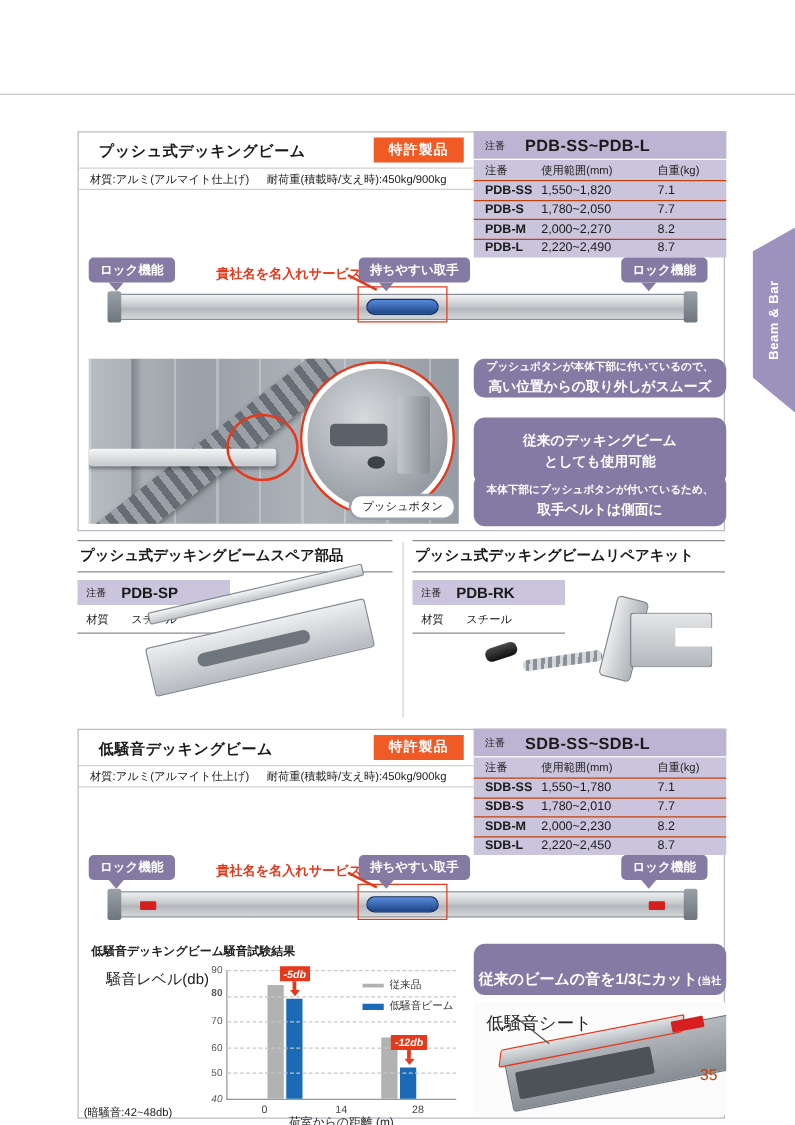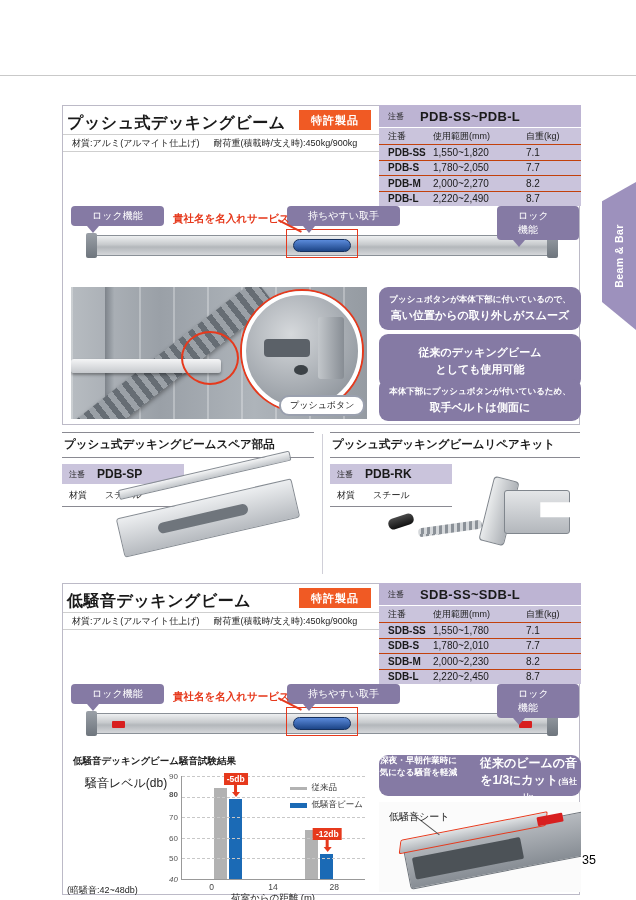--- a/index.html
+++ b/index.html
@@ -12,47 +12,47 @@
   .page{position:relative;width:636px;height:900px;background:#fff;overflow:hidden;
          font-family:"Liberation Sans", sans-serif;color:#1a1a1a;}
   .toprule{position:absolute;left:0;top:75px;width:636px;height:1px;background:#c9c9c9;}
 
   
   .sidetab{position:absolute;left:602px;top:182px;width:34px;height:148px;background:var(--tab);
            clip-path:polygon(100% 0,100% 100%,0 81%,0 13%);}
   .sidetab span{position:absolute;top:50%;left:50%;transform:translate(-50%,-50%) rotate(-90deg);
            color:#fff;font-size:10.5px;font-weight:bold;letter-spacing:.4px;white-space:nowrap;}
 
-  .pagenum{position:absolute;left:560px;top:853px;width:36px;text-align:right;font-size:12.5px;color:#000000;}
+  .pagenum{position:absolute;left:560px;top:853px;width:36px;text-align:left;font-size:12.5px;color:#c2410c;}
 
   
   .secbox{position:absolute;left:62px;width:518px;background:#fff;border:1px solid var(--boxborder);}
   .s1{top:105px;height:320px;}
   .s3{top:583px;height:312px;}
 
-  .sec-title{position:absolute;left:4px;top:7px;font-size:16px;font-weight:bold;letter-spacing:.5px;}
+  .sec-title{position:absolute;left:16px;top:7px;font-size:12px;font-weight:bold;letter-spacing:.5px;}
   .patent{position:absolute;left:236px;top:4px;width:72px;height:20px;background:var(--orange);
           color:#fff;font-size:11px;font-weight:bold;text-align:center;line-height:20px;letter-spacing:1px;}
   .matrow{position:absolute;left:0;top:28px;width:316px;height:18px;border-top:1px solid var(--hairline);
           border-bottom:1px solid var(--hairline);display:flex;align-items:center;gap:14px;
           padding-left:9px;font-size:9px;color:#222;}
 
   
   .spectbl{position:absolute;left:316px;top:-1px;width:202px;height:101px;background:var(--lav);}
   .tbl-head{height:22px;background:var(--lavd);display:flex;align-items:center;}
   .tbl-head .cl{font-size:8px;margin-left:9px;color:#222;}
   .tbl-head .cr{font-size:13px;font-weight:bold;margin-left:16px;letter-spacing:.3px;}
   .tbl-cols{display:flex;height:17px;align-items:center;border-top:1px solid #fff;font-size:9px;color:#222;}
   .tbl-row{display:flex;height:15.5px;align-items:center;border-top:1px solid #c2410c;font-size:10px;}
   .c1{width:54px;padding-left:9px;} .c2{width:93px;} .c3{width:55px;}
   .tbl-row .c1{font-weight:bold;}
 
   
-  .badge{position:absolute;top:100px;background:var(--purple);color:#fff;font-size:10px;font-weight:normal;
-         padding:3px 21px;border-radius:4px;z-index:3;}
+  .badge{position:absolute;top:100px;background:var(--purple);color:#fff;font-size:10px;font-weight:bold;
+         padding:3px 9px;border-radius:4px;z-index:3;}
   .badge:after{content:"";position:absolute;top:100%;left:16px;border:6px solid transparent;
          border-top:7px solid var(--purple);}
   .naming{position:absolute;left:110px;top:106px;color:var(--red);font-size:10.5px;font-weight:bold;z-index:3;}
   .leader{position:absolute;left:214px;top:119px;width:26px;height:1.5px;background:var(--red);
           transform:rotate(27deg);z-index:3;}
 
   .beam{position:absolute;left:28px;top:129px;width:462px;height:21px;border-radius:2px;
         background:linear-gradient(#eef0f1 0%,#c7cacd 45%,#b3b7bb 58%,#d5d7da 100%);
         border:1px solid #8a9097;}
   .beam:before,.beam:after{content:"";position:absolute;top:-3px;width:11px;height:25px;
@@ -84,21 +84,21 @@
   .pt-btn{position:absolute;left:48px;top:70px;width:14px;height:10px;background:#3c4247;border-radius:50%;}
   .pushlabel{position:absolute;left:216px;top:289px;background:#fff;border:2px solid #9aa0ae;
         border-radius:10px;font-size:9px;padding:2px 9px;z-index:4;}
 
   
   .feat{position:absolute;left:316px;width:202px;background:var(--purple);border-radius:9px;color:#fff;
         text-align:center;display:flex;flex-direction:column;justify-content:center;gap:2px;padding:4px 6px;}
   .feat .l1{font-size:8.5px;font-weight:bold;}
   .feat .l2{font-size:11px;font-weight:bold;}
   .feat.big .l1{font-size:11px;}
-  .f1{top:181px;height:43px;} .f2{top:228px;height:54px;} .f3{top:273px;height:42px;}
+  .f1{top:181px;height:31px;} .f2{top:228px;height:54px;} .f3{top:273px;height:42px;}
 
   
   .s2{position:absolute;left:62px;top:432px;width:518px;height:146px;}
   .s2 .divider{position:absolute;left:260px;top:2px;height:140px;border-left:1px solid #d0cfd8;}
   .s2col{position:absolute;top:0;height:146px;}
   .s2col.left{left:0;width:252px;} .s2col.right{left:268px;width:250px;}
   .s2-title{font-size:11.5px;font-weight:bold;border-top:1px solid #8a8a92;border-bottom:1px solid #8a8a92;
         padding:4px 2px 5px;}
   .codestrip{width:122px;height:20px;background:var(--lav);display:flex;align-items:center;margin-top:6px;}
   .codestrip .cl{font-size:8px;margin-left:7px;} .codestrip .cc{font-size:12px;font-weight:bold;margin-left:12px;}
@@ -125,45 +125,45 @@
   .chart{position:absolute;left:0;top:182px;width:316px;height:128px;}
   .ylab{position:absolute;left:22px;top:9px;font-size:12px;color:#222;}
   .plot{position:absolute;left:118px;top:10px;width:184px;height:104px;border-left:1px solid #999;border-bottom:1px solid #999;}
   .gridline{position:absolute;left:0;width:100%;border-top:1px dashed #c8c8c8;}
   .ytickl{position:absolute;right:100%;width:24px;margin-right:4px;text-align:right;font-size:8px;color:#555;transform:translateY(-50%);}
   .groups{position:absolute;inset:0;display:flex;}
   .group{flex:1;position:relative;display:flex;align-items:flex-end;justify-content:center;}
   .bar{width:13px;margin:0 1px;}
   .ann{position:absolute;left:calc(50% + 8px);transform:translateX(-50%);display:flex;flex-direction:column;
        align-items:center;z-index:2;}
-  .ann-label{background:var(--red);color:#fff;font-size:8.5px;font-weight:bold;padding:1px 3px;white-space:nowrap;}
+  .ann-label{background:var(--red);color:#fff;font-size:8.5px;font-weight:bold;padding:1px 3px;white-space:nowrap;font-style:italic;}
   .ann-stem{width:2.5px;height:7px;background:var(--red);}
   .ann-tri{width:0;height:0;border-left:4.5px solid transparent;border-right:4.5px solid transparent;border-top:5.5px solid var(--red);}
   .legend{position:absolute;right:2px;top:6px;display:flex;flex-direction:column;gap:5px;background:rgba(255,255,255,.0);}
   .leg-row{display:flex;align-items:center;gap:5px;font-size:8.5px;color:#333;}
   .leg-sw{width:17px;}
   .xlabels{position:absolute;left:118px;top:116px;width:184px;display:flex;font-size:8.5px;color:#444;}
   .xlabels span{flex:1;text-align:center;}
   .xtitle{position:absolute;left:118px;top:126px;width:184px;text-align:center;font-size:9.5px;color:#222;}
   .noisenote{position:absolute;left:4px;top:118px;font-size:9px;color:#222;}
 
   
   .feat-s3{position:absolute;left:316px;top:171px;width:202px;height:41px;background:var(--purple);
-        border-radius:9px;color:#fff;text-align:center;display:flex;flex-direction:row;justify-content:center;gap:18px;}
+        border-radius:9px;color:#fff;text-align:center;display:flex;flex-direction:column;justify-content:center;gap:18px;}
   .feat-s3 .l1{font-size:8.5px;font-weight:bold;}
   .feat-s3 .l2{font-size:12px;font-weight:bold;}
   .feat-s3 .l2 small{font-size:8px;font-weight:bold;}
   .photo-cs{position:absolute;left:316px;top:218px;width:202px;height:90px;background:#fbfbfb;overflow:hidden;}
   .cs-beam{position:absolute;left:26px;top:26px;width:190px;height:44px;transform:rotate(-11deg);
         background:linear-gradient(#b6babf,#878d94);border:1px solid #6f757c;border-radius:3px;}
   .cs-top{position:absolute;left:-4px;top:-8px;width:150px;height:14px;background:linear-gradient(#dfe2e4,#b0b4b9);
         border:1.5px solid var(--red);border-radius:2px;transform:skewX(-18deg);}
   .cs-inner{position:absolute;left:6px;top:12px;width:110px;height:22px;background:#4c5257;border-radius:2px;}
   .cs-tag{position:absolute;right:26px;top:-4px;width:26px;height:9px;background:#d81f1f;border-radius:1px;}
-  .cs-label{position:absolute;left:10px;top:8px;font-size:10px;color:#222;}
+  .cs-label{position:absolute;left:10px;top:8px;font-size:14px;color:#222;}
   .cs-line{position:absolute;left:30px;top:22px;width:34px;height:1px;background:#555;transform:rotate(38deg);}
 </style>
 </head>
 <body>
 
 <div class="page">
   <div class="toprule"></div>
 
   <div class="sidetab">
     <span>Beam &amp; Bar</span>

